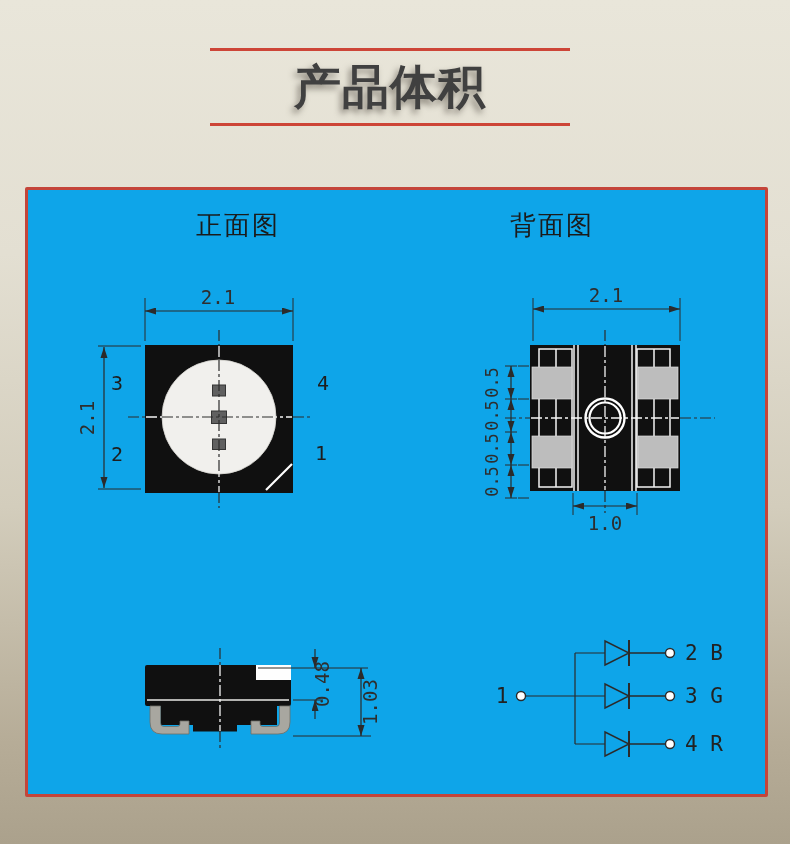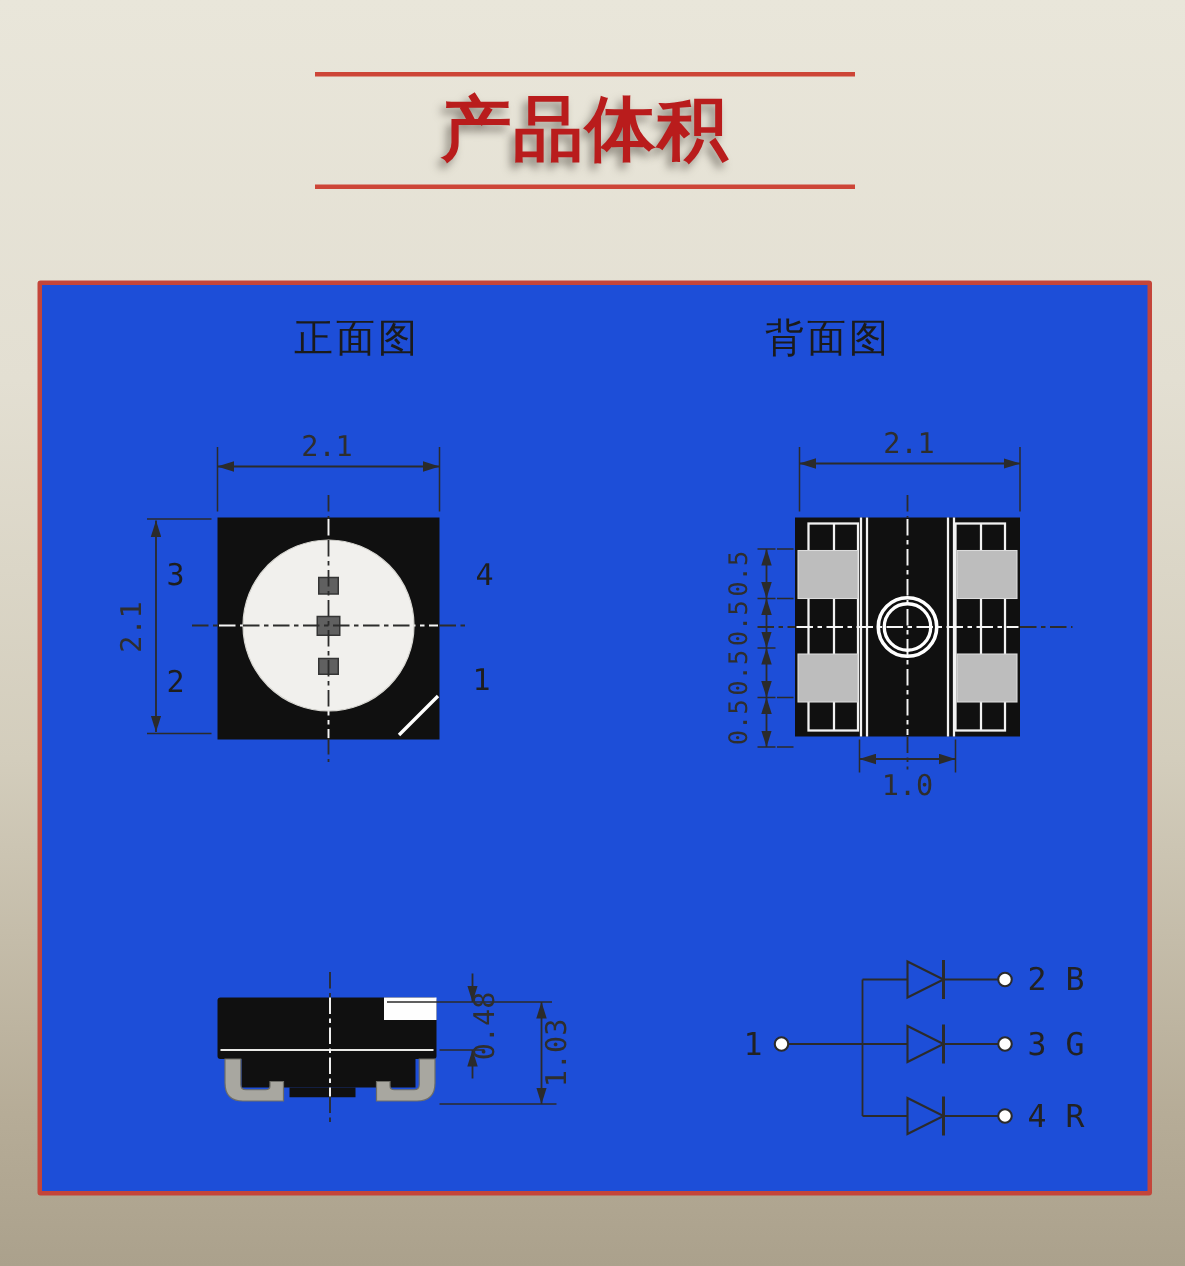--- a/index.html
+++ b/index.html
@@ -5,28 +5,28 @@
   html,body{margin:0;padding:0;}
   body{
     width:790px;height:844px;position:relative;overflow:hidden;
     background:linear-gradient(180deg,#e9e6da 0%,#e3dfd2 30%,#d3cdbc 60%,#b6ac97 88%,#aba18c 100%);
     font-family:"DejaVu Sans",sans-serif;
   }
   .hdr{position:absolute;left:210px;top:48px;width:360px;text-align:center;}
   .hdr .rule{height:3px;background:#cd4537;}
   .hdr .rule.top{margin-bottom:0;}
   .hdr .title{
-    font-size:47px;font-weight:bold;color:#b91c1c;line-height:72px;height:72px;
+    font-size:47px;font-weight:bold;color:#404040;line-height:72px;height:72px;
     letter-spacing:1px;
     text-shadow:-3px 4px 6px rgba(90,84,76,0.65);
     font-family:"DejaVu Sans",sans-serif;
   }
   .panel{
     position:absolute;left:25px;top:187px;width:743px;height:610px;
-    box-sizing:border-box;background:#1d4ed8;border:3px solid #c4453a;border-radius:2px;
+    box-sizing:border-box;background:#0ea5e9;border:3px solid #c4453a;border-radius:2px;
   }
   .panel svg{display:block;}
   text{fill:#262626;}
   .cjk{font-size:26px;letter-spacing:2px;fill:#1b1b1b;font-family:"DejaVu Sans",sans-serif;}
   .dim{font-family:"DejaVu Sans Mono",monospace;font-size:19px;fill:#2e2e2e;}
   .dims{font-family:"DejaVu Sans Mono",monospace;font-size:17px;fill:#2e2e2e;}
   .pin{font-family:"DejaVu Sans Mono",monospace;font-size:20px;fill:#1e1e1e;}
   .ckt{font-family:"DejaVu Sans Mono",monospace;font-size:21px;fill:#222;}
   .ln{stroke:#2b2b2b;stroke-width:1.2;fill:none;}
   .thin{stroke:#2b2b2b;stroke-width:1;fill:none;}

